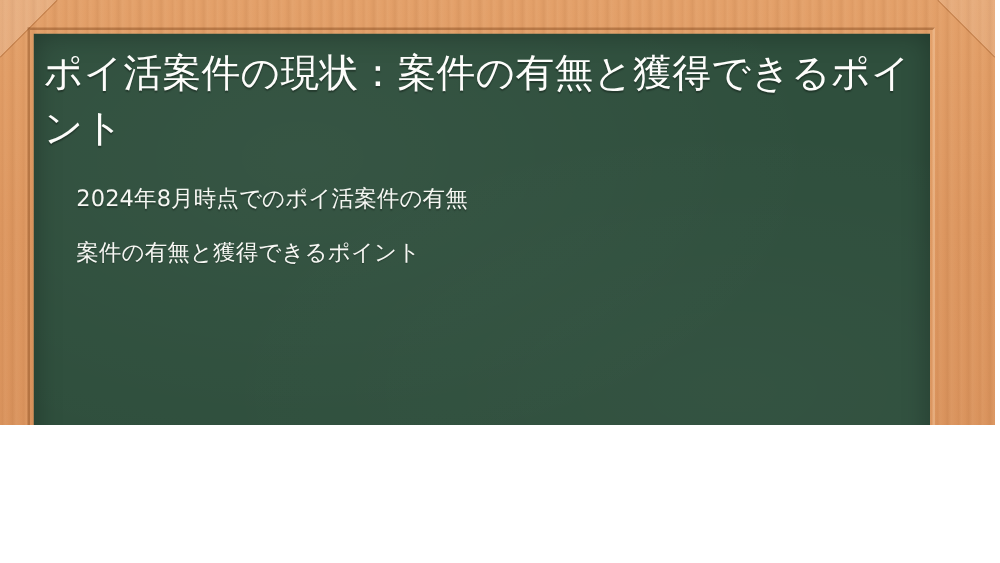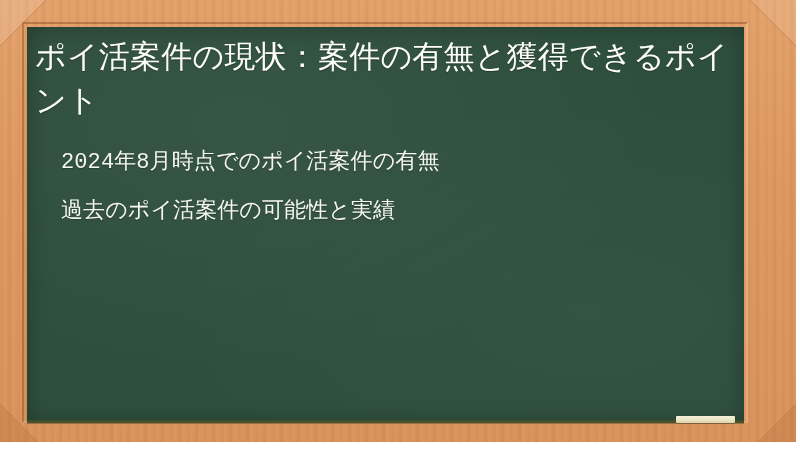--- a/index.html
+++ b/index.html
@@ -8,24 +8,23 @@
     padding: 0;
     background: #ffffff;
   }
   body {
     font-family: "DejaVu Sans", "Liberation Sans", sans-serif;
   }
 
   .screenshot {
     position: relative;
     width: 800px;
-    height: 442px;
+    height: 340px;
     overflow: hidden;
     background: #ffffff;
-    font-family: Liberation Mono, monospace;
   }
 
   
   .board-frame {
     position: absolute;
     left: 0;
     top: 0;
     width: 796px;
     height: 450px;
     background:
@@ -103,21 +102,21 @@
     white-space: pre-wrap;
   }
 
   .topic-list {
     list-style: none;
     margin: 22px 0 0 0;
     padding: 0;
   }
   .topic-item {
     color: #f6f7f3;
-    font-size: 22px;
+    font-size: 18px;
     font-weight: 400;
     line-height: 1.44;
     letter-spacing: 0.1px;
     margin: 0 0 17px 0;
     padding-left: 26px;
     text-indent: -26px;
     text-shadow: 0 1px 1px rgba(0,0,0,0.26);
     white-space: pre-wrap;
   }
   .topic-item .lead-space {
@@ -169,21 +168,21 @@
 
   <div class="frame-inner-bevel"></div>
 
   <div class="chalkboard">
     <div class="board-content">
 
       <h1 class="board-title">ポイ活案件の現状：案件の有無と獲得できるポイント</h1>
 
       <ul class="topic-list">
         <li class="topic-item"><span class="lead-space"></span><span>2024年8月時点でのポイ活案件の有無</span></li>
-        <li class="topic-item"><span class="lead-space"></span><span>過去のポイ活案件の可能性と実績</span></li>
+        <li class="topic-item"><span class="lead-space"></span><span>案件の有無と獲得できるポイント</span></li>
       </ul>
 
     </div>
   </div>
 
   <div class="chalk-ledge"></div>
   <div class="chalk-stick"></div>
 
   <div class="right-margin"></div>
 

